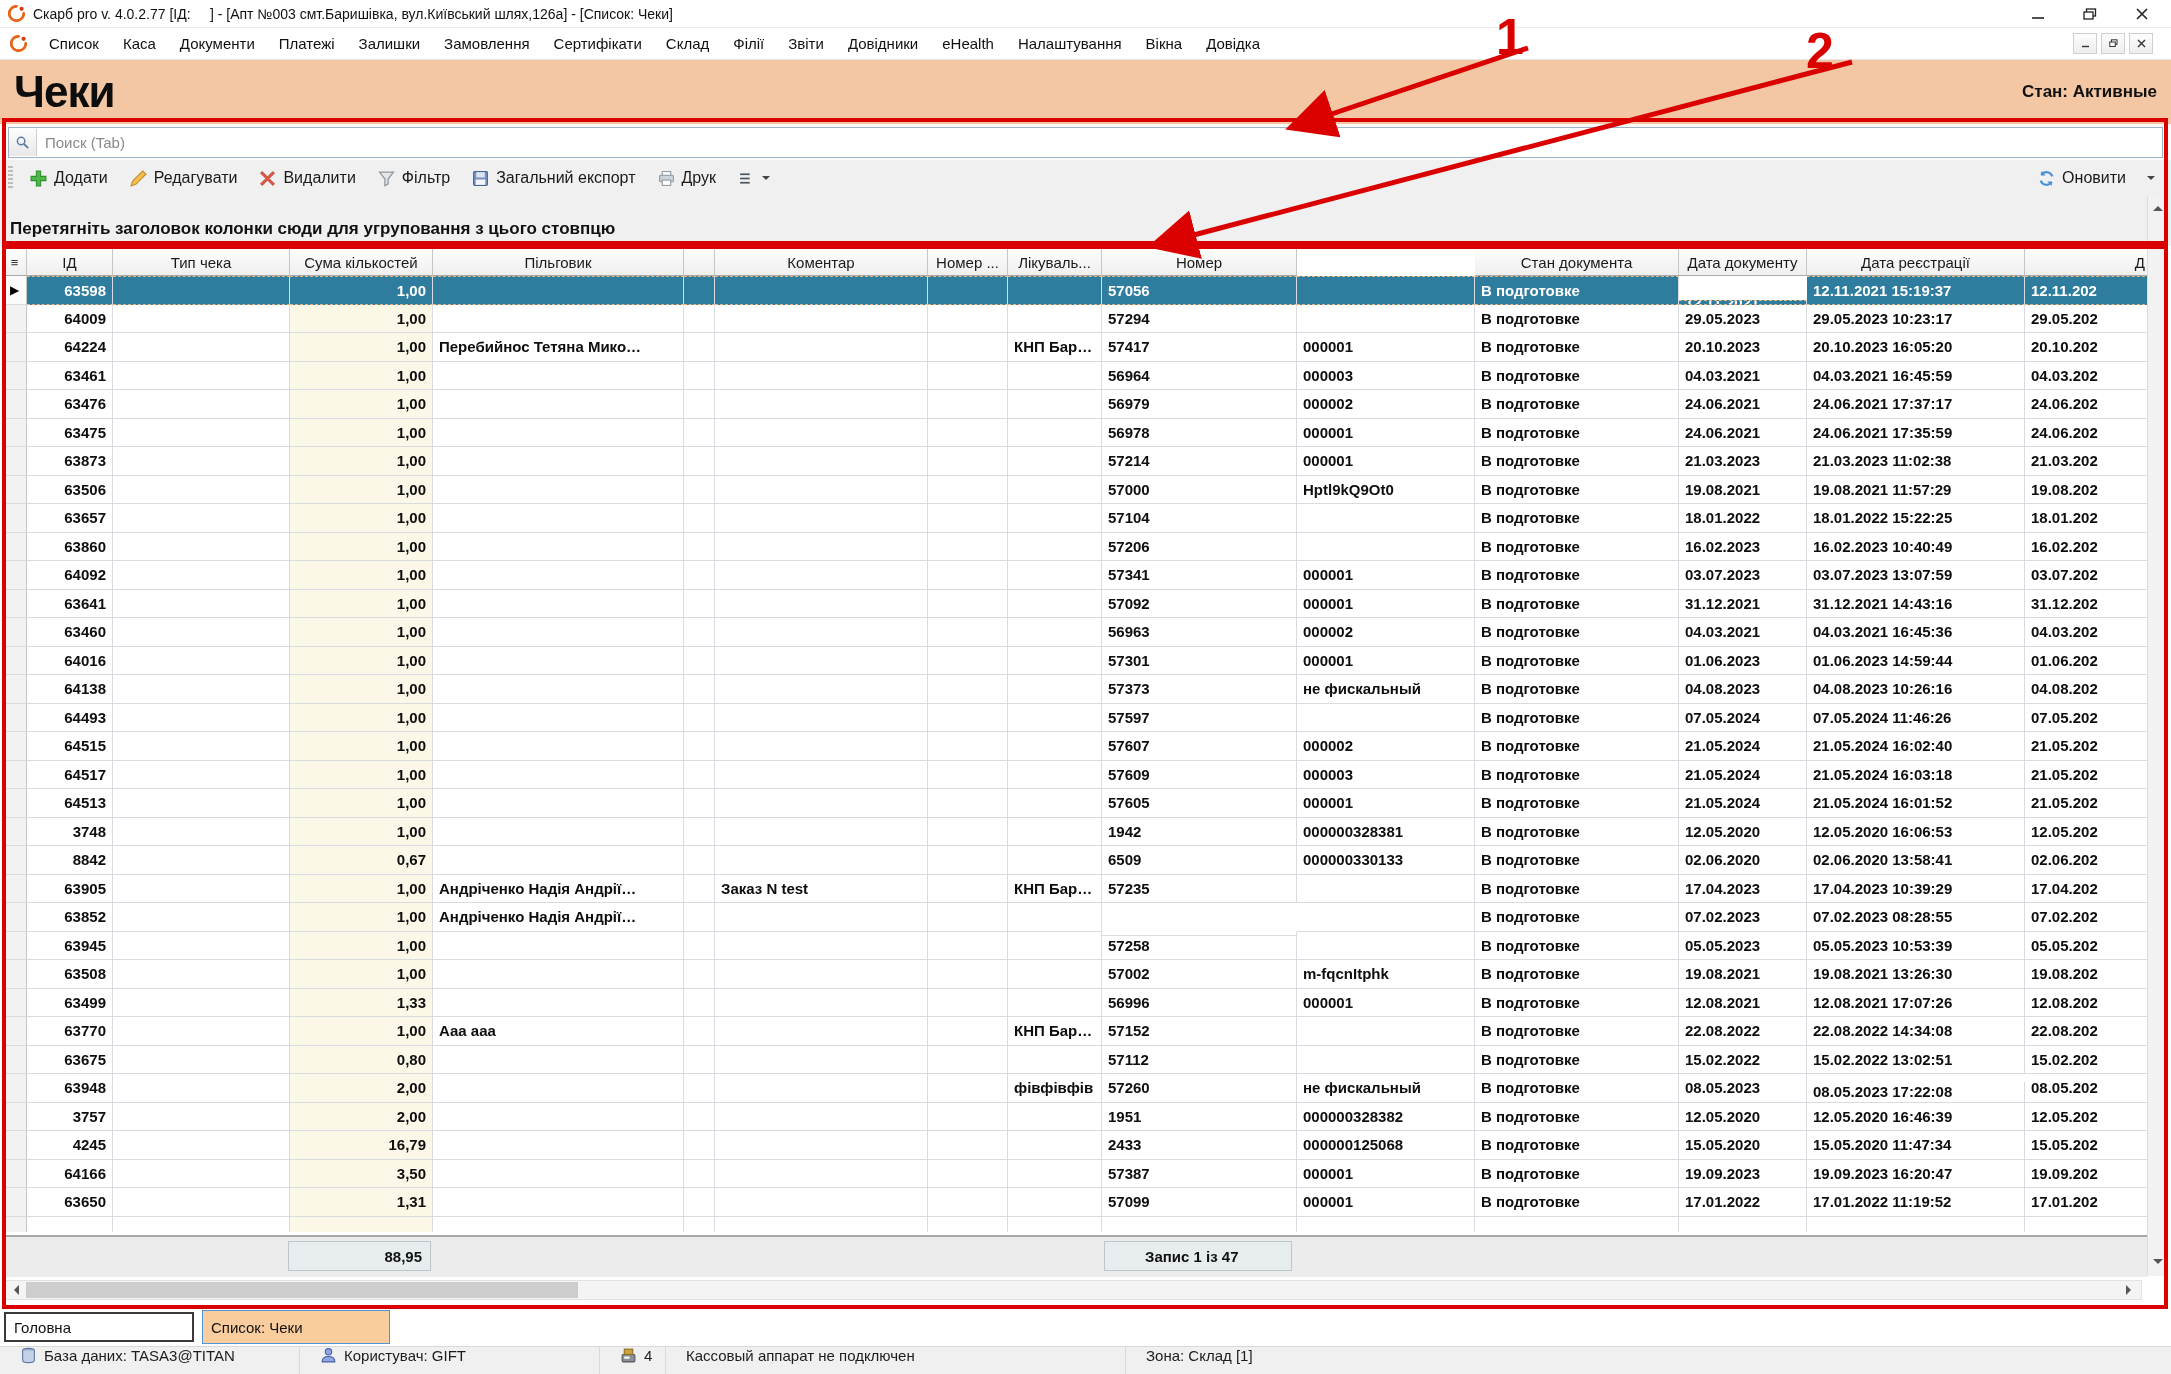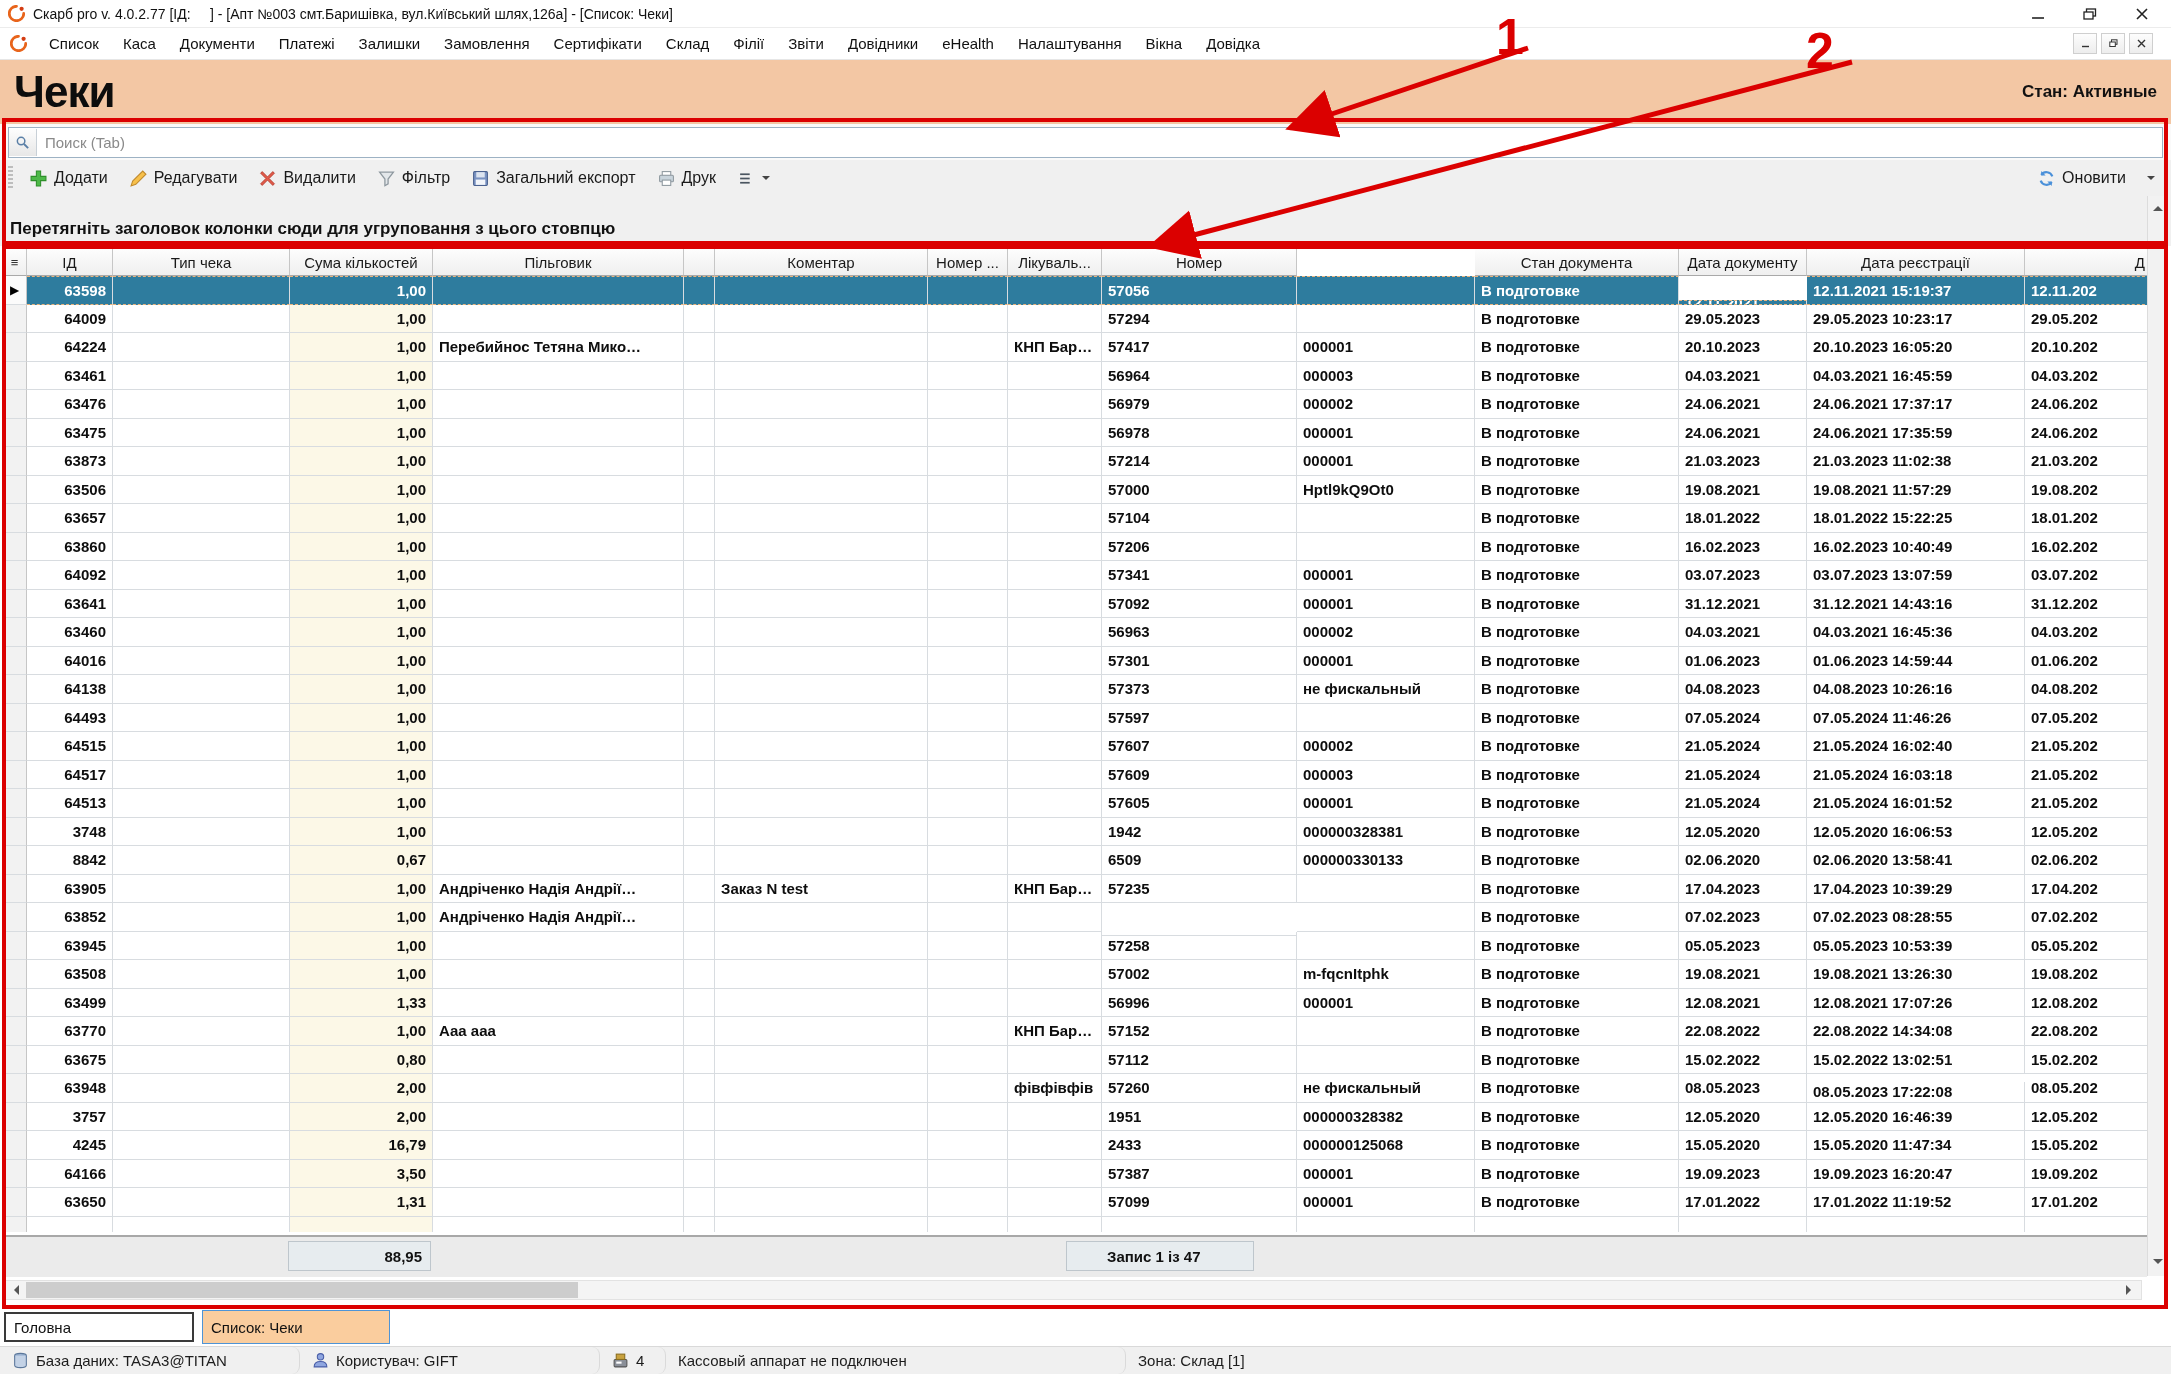--- a/index.html
+++ b/index.html
@@ -76,43 +76,43 @@
   .cream{background:#FCF8E7;}
   .gr.sel .gc{background:#2E7C9E;color:#fff;border-top:1px dashed #E8B37E;border-bottom:1px dashed #E8B37E;}
   .gr.sel .cream{background:#2E7C9E;}
   .gr.sel .gm{background:#FBFBFB;}
 
   .gfoot{position:absolute;top:989px;left:2px;width:2145px;height:40px;background:#EBEBEB;
          border-top:2px solid #A8A8A8;}
   .fbox{position:absolute;top:4px;height:30px;background:#E7ECEF;border:1px solid #BEC6CC;font-size:15px;
         font-weight:700;display:flex;align-items:center;padding:0 8px;box-sizing:border-box;}
   #fbox-sum{left:286px;width:143px;justify-content:flex-end;}
-  #fbox-rec{left:1064px;width:188px;padding-left:40px;}
+  #fbox-rec{left:1102px;width:188px;padding-left:40px;}
 
   .hscroll{position:absolute;top:1034px;left:3px;width:2139px;height:20px;background:#F4F4F4;
            border:1px solid #E2E2E2;box-sizing:border-box;}
   .hthumb{position:absolute;left:22px;top:1px;width:552px;height:16px;background:#CDCDCD;}
   .harrow{position:absolute;top:0;width:20px;height:18px;display:flex;align-items:center;justify-content:center;}
   .tri-l{width:0;height:0;border:5px solid transparent;border-right-color:#555;}
   .tri-r{width:0;height:0;border:5px solid transparent;border-left-color:#555;}
   .tri-u{width:0;height:0;border:5px solid transparent;border-bottom-color:#555;}
   .tri-d{width:0;height:0;border:5px solid transparent;border-top-color:#555;}
 
   .vscroll{left:2147px;top:196px;width:21px;height:1080px;background:#F2F2F2;border-left:1px solid #DCDCDC;}
   .varrow{position:absolute;left:0;width:20px;height:20px;display:flex;align-items:center;justify-content:center;}
 
   
   .tab1{left:4px;top:1312px;width:190px;height:30px;background:#fff;border:2px solid #3A3A3A;font-size:15px;
         display:flex;align-items:center;padding:0 8px;}
   .tab2{left:202px;top:1310px;width:188px;height:34px;background:#FACD9E;border:1px solid #4E94D6;
         font-size:15px;display:flex;align-items:center;padding:0 8px;}
   .statusbar{left:0;top:1346px;width:2171px;height:28px;background:#F0F0F0;border-top:1px solid #D9D9D9;
              display:flex;align-items:center;font-size:15px;color:#1c1c1c;}
-  .sb-seg{display:flex;align-items:center;gap:7px;padding:0 12px;height:100%;border-right:1px solid #DADADA;
-          box-sizing:border-box;white-space:nowrap;border-radius:8px;}
+  .sb-seg{display:flex;align-items:flex-start;gap:7px;padding:0 20px;height:100%;border-right:1px solid #DADADA;
+          box-sizing:border-box;white-space:nowrap;}
   .sb-icon{width:17px;height:17px;flex:0 0 auto;}
 
   
   .red-rect{position:absolute;border:4px solid #DB0000;pointer-events:none;z-index:40;box-sizing:border-box;}
   #rectA{left:2px;top:118px;width:2166px;height:127px;}
   #rectB{left:2px;top:245px;width:2166px;height:1064px;}
   #anno{position:absolute;left:0;top:0;width:2171px;height:1374px;pointer-events:none;z-index:41;}
 </style>
 </head>
 <body>

